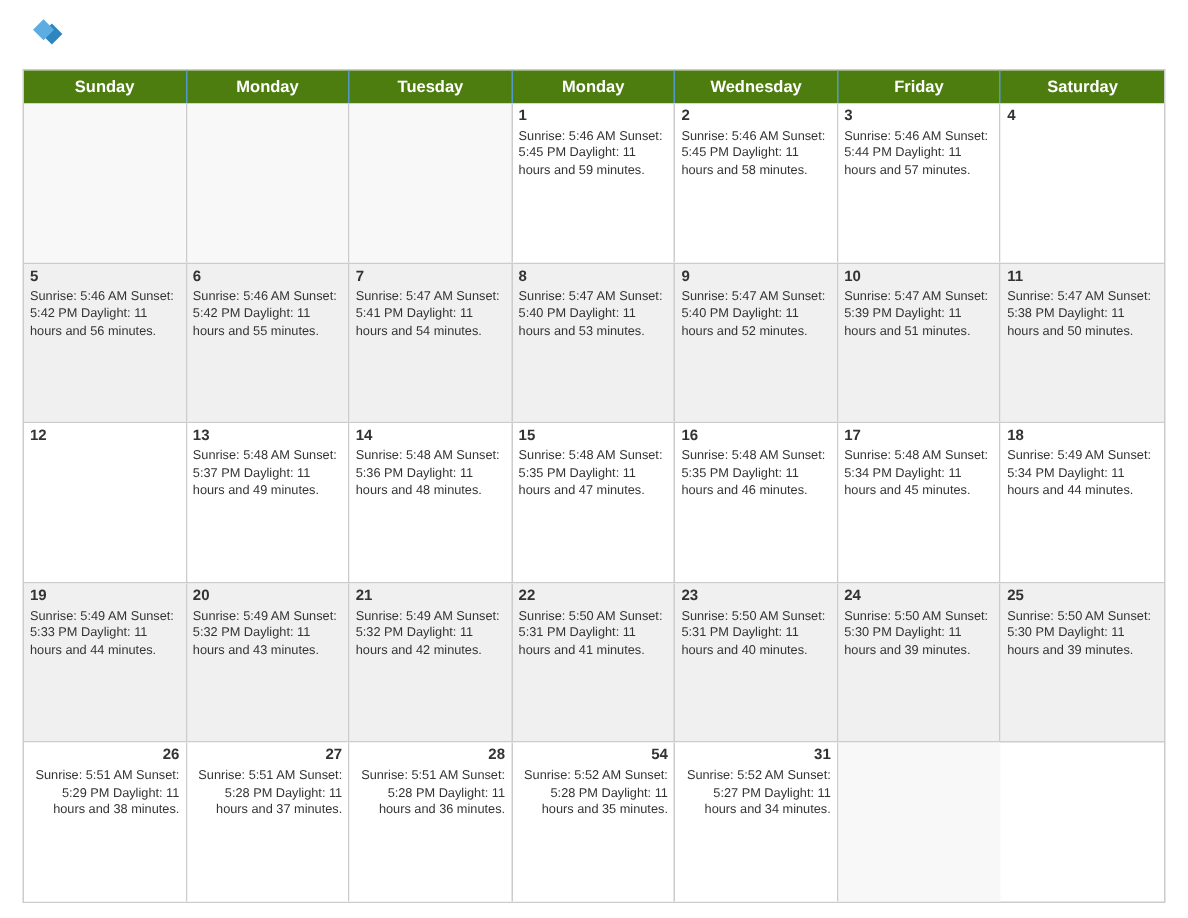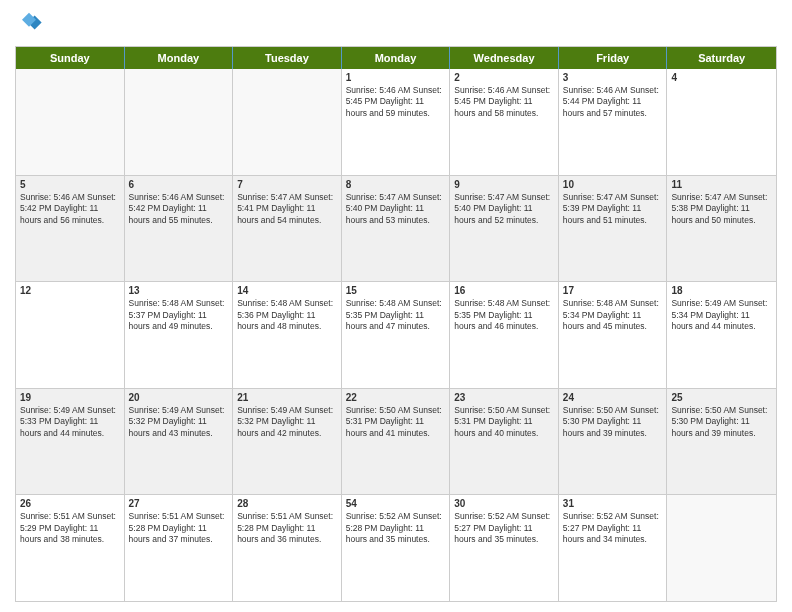--- a/index.html
+++ b/index.html
@@ -81,20 +81,21 @@
       flex-direction: column;
     }
     .week-row {
       display: grid;
       grid-template-columns: repeat(7, 1fr);
       flex: 1;
       border-bottom: 1px solid #ccc;
     }
     .week-row:last-child {
       border-bottom: none;
+      text-align: right;
     }
     .day-cell {
       border-right: 1px solid #ccc;
       padding: 3px 4px;
       font-size: 9px;
       color: #333;
       background: #fff;
       display: flex;
       flex-direction: column;
       min-height: 0;
@@ -353,27 +354,20 @@
 and 36 minutes.</div>
           </div>
           <div class="day-cell">
             <div class="day-number">54</div>
             <div class="day-info">Sunrise: 5:52 AM
 Sunset: 5:28 PM
 Daylight: 11 hours
 and 35 minutes.</div>
           </div>
           <div class="day-cell">
-            <div class="day-number">30</div>
-            <div class="day-info">Sunrise: 5:52 AM
-Sunset: 5:27 PM
-Daylight: 11 hours
-and 35 minutes.</div>
-          </div>
-          <div class="day-cell">
             <div class="day-number">31</div>
             <div class="day-info">Sunrise: 5:52 AM
 Sunset: 5:27 PM
 Daylight: 11 hours
 and 34 minutes.</div>
           </div>
           <div class="day-cell empty"></div>
         </div>
       </div>
   </div>

